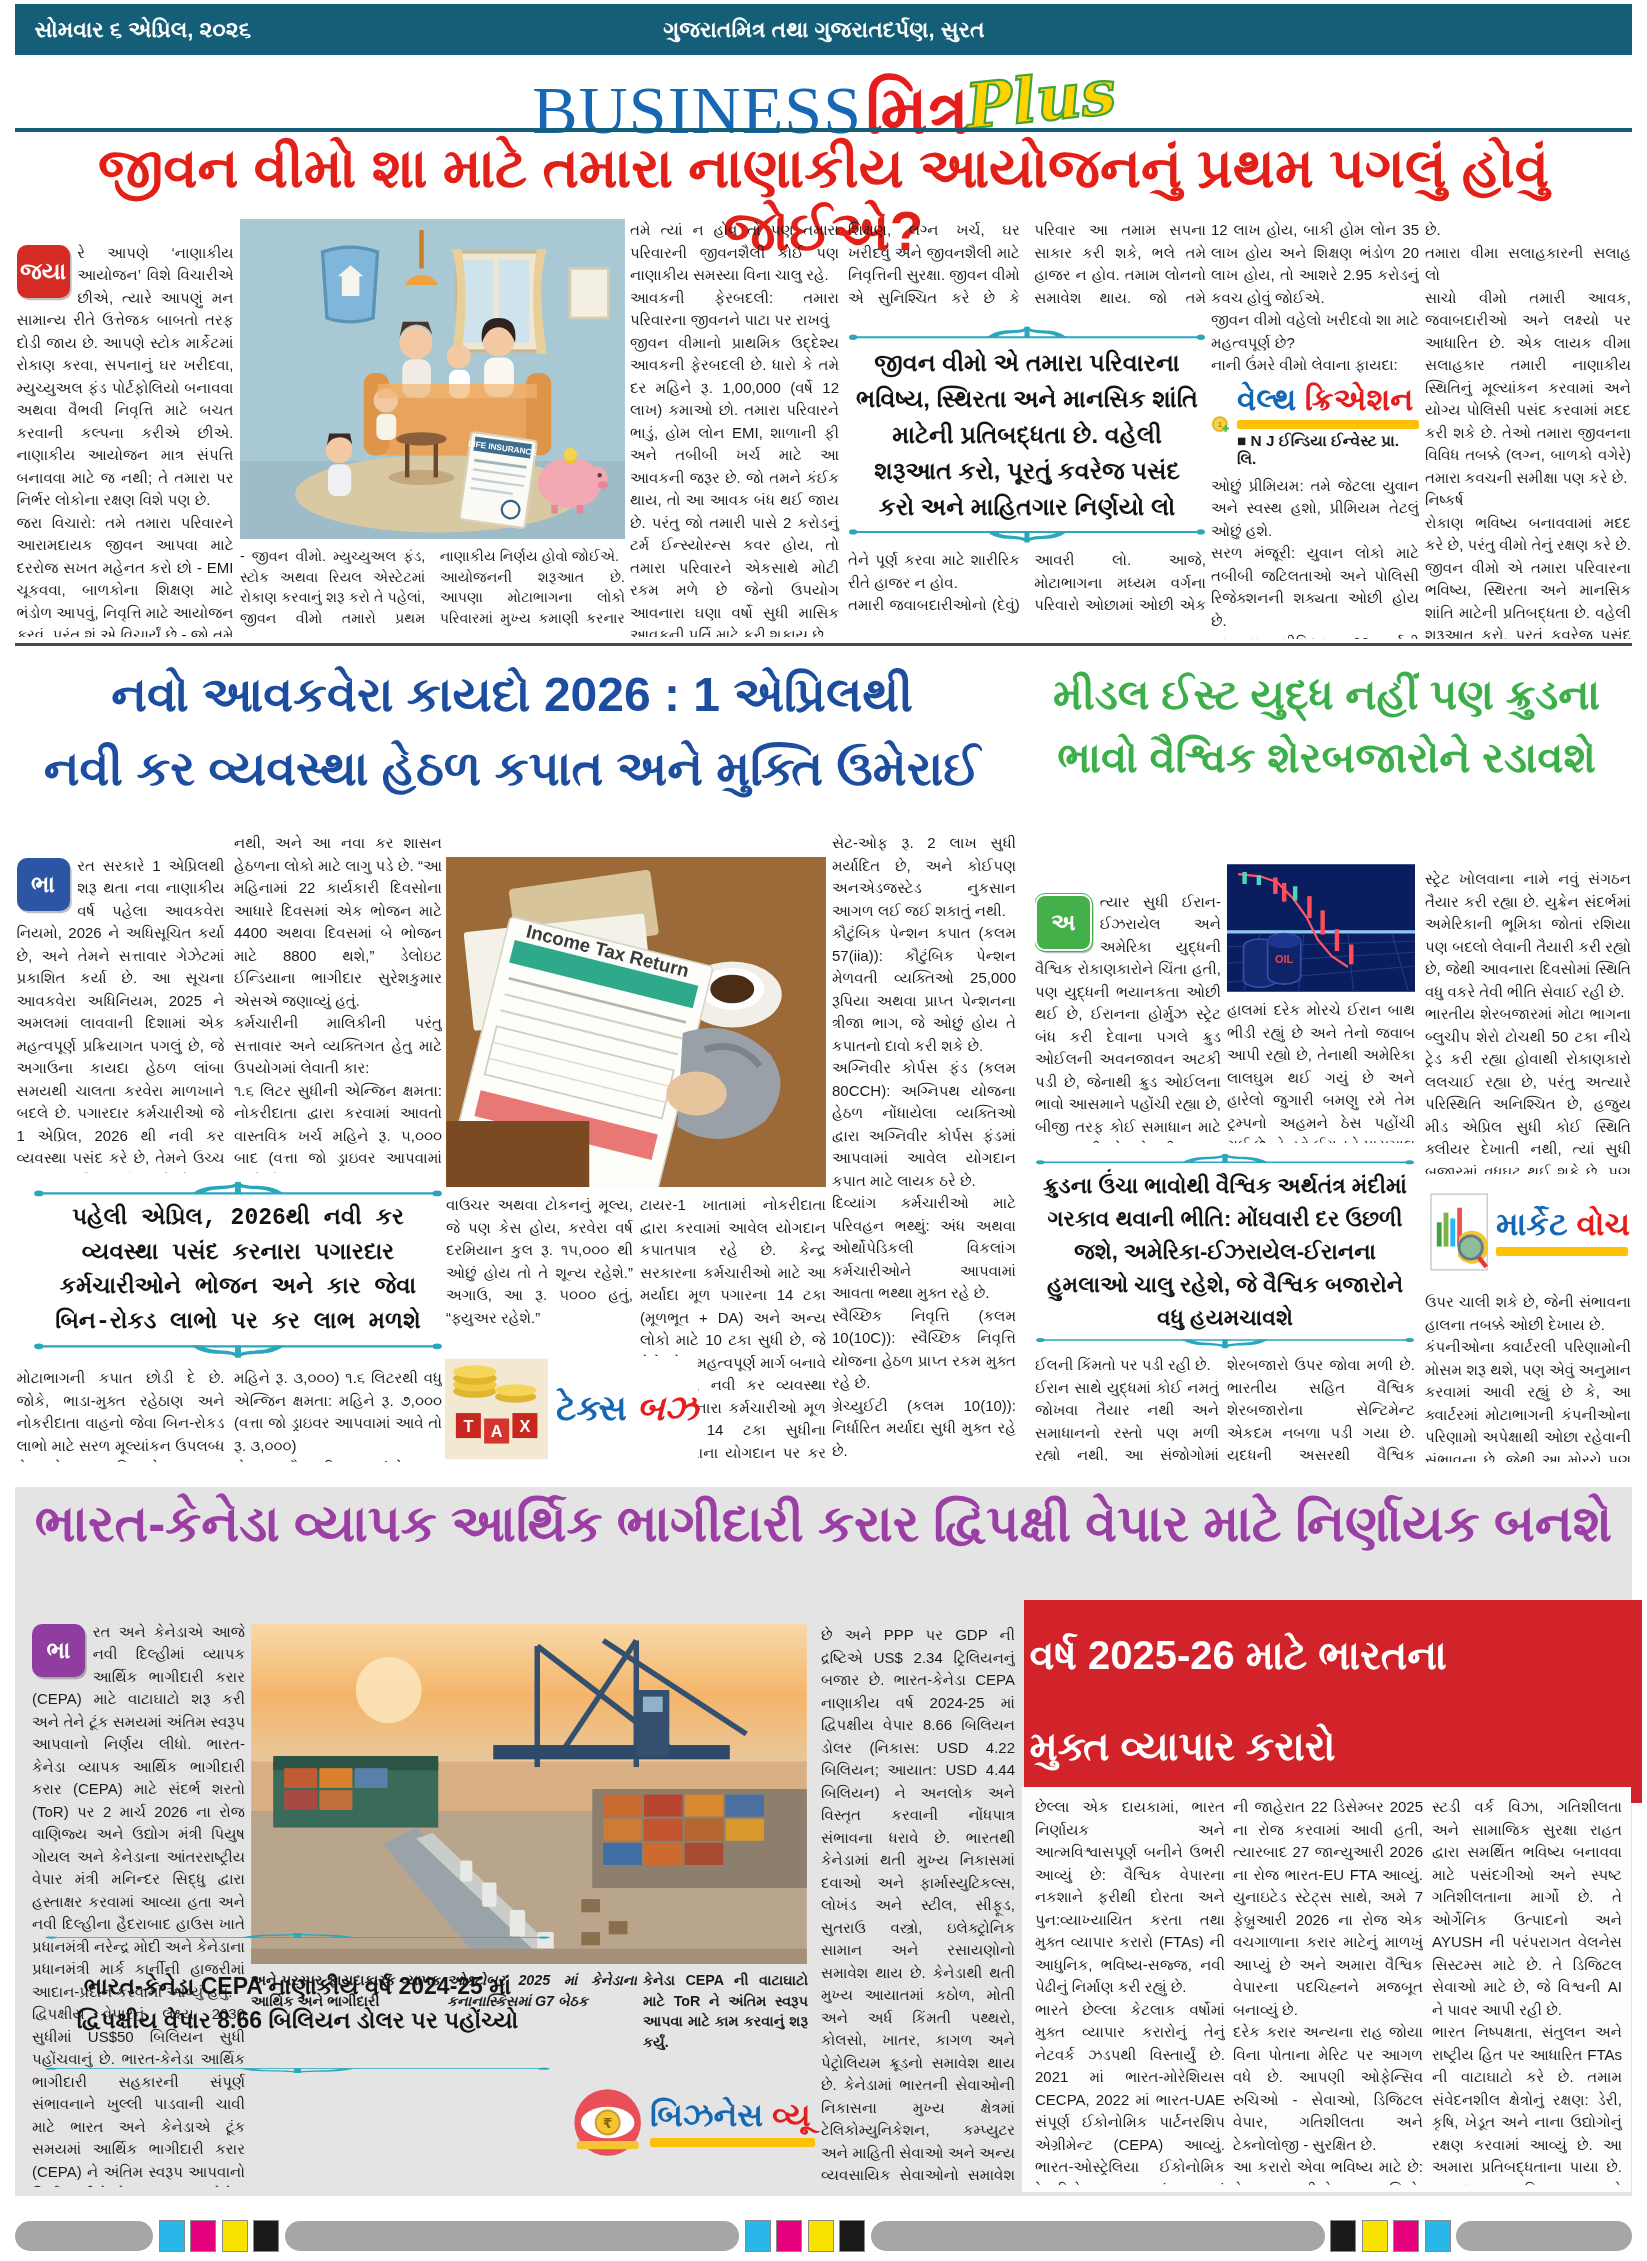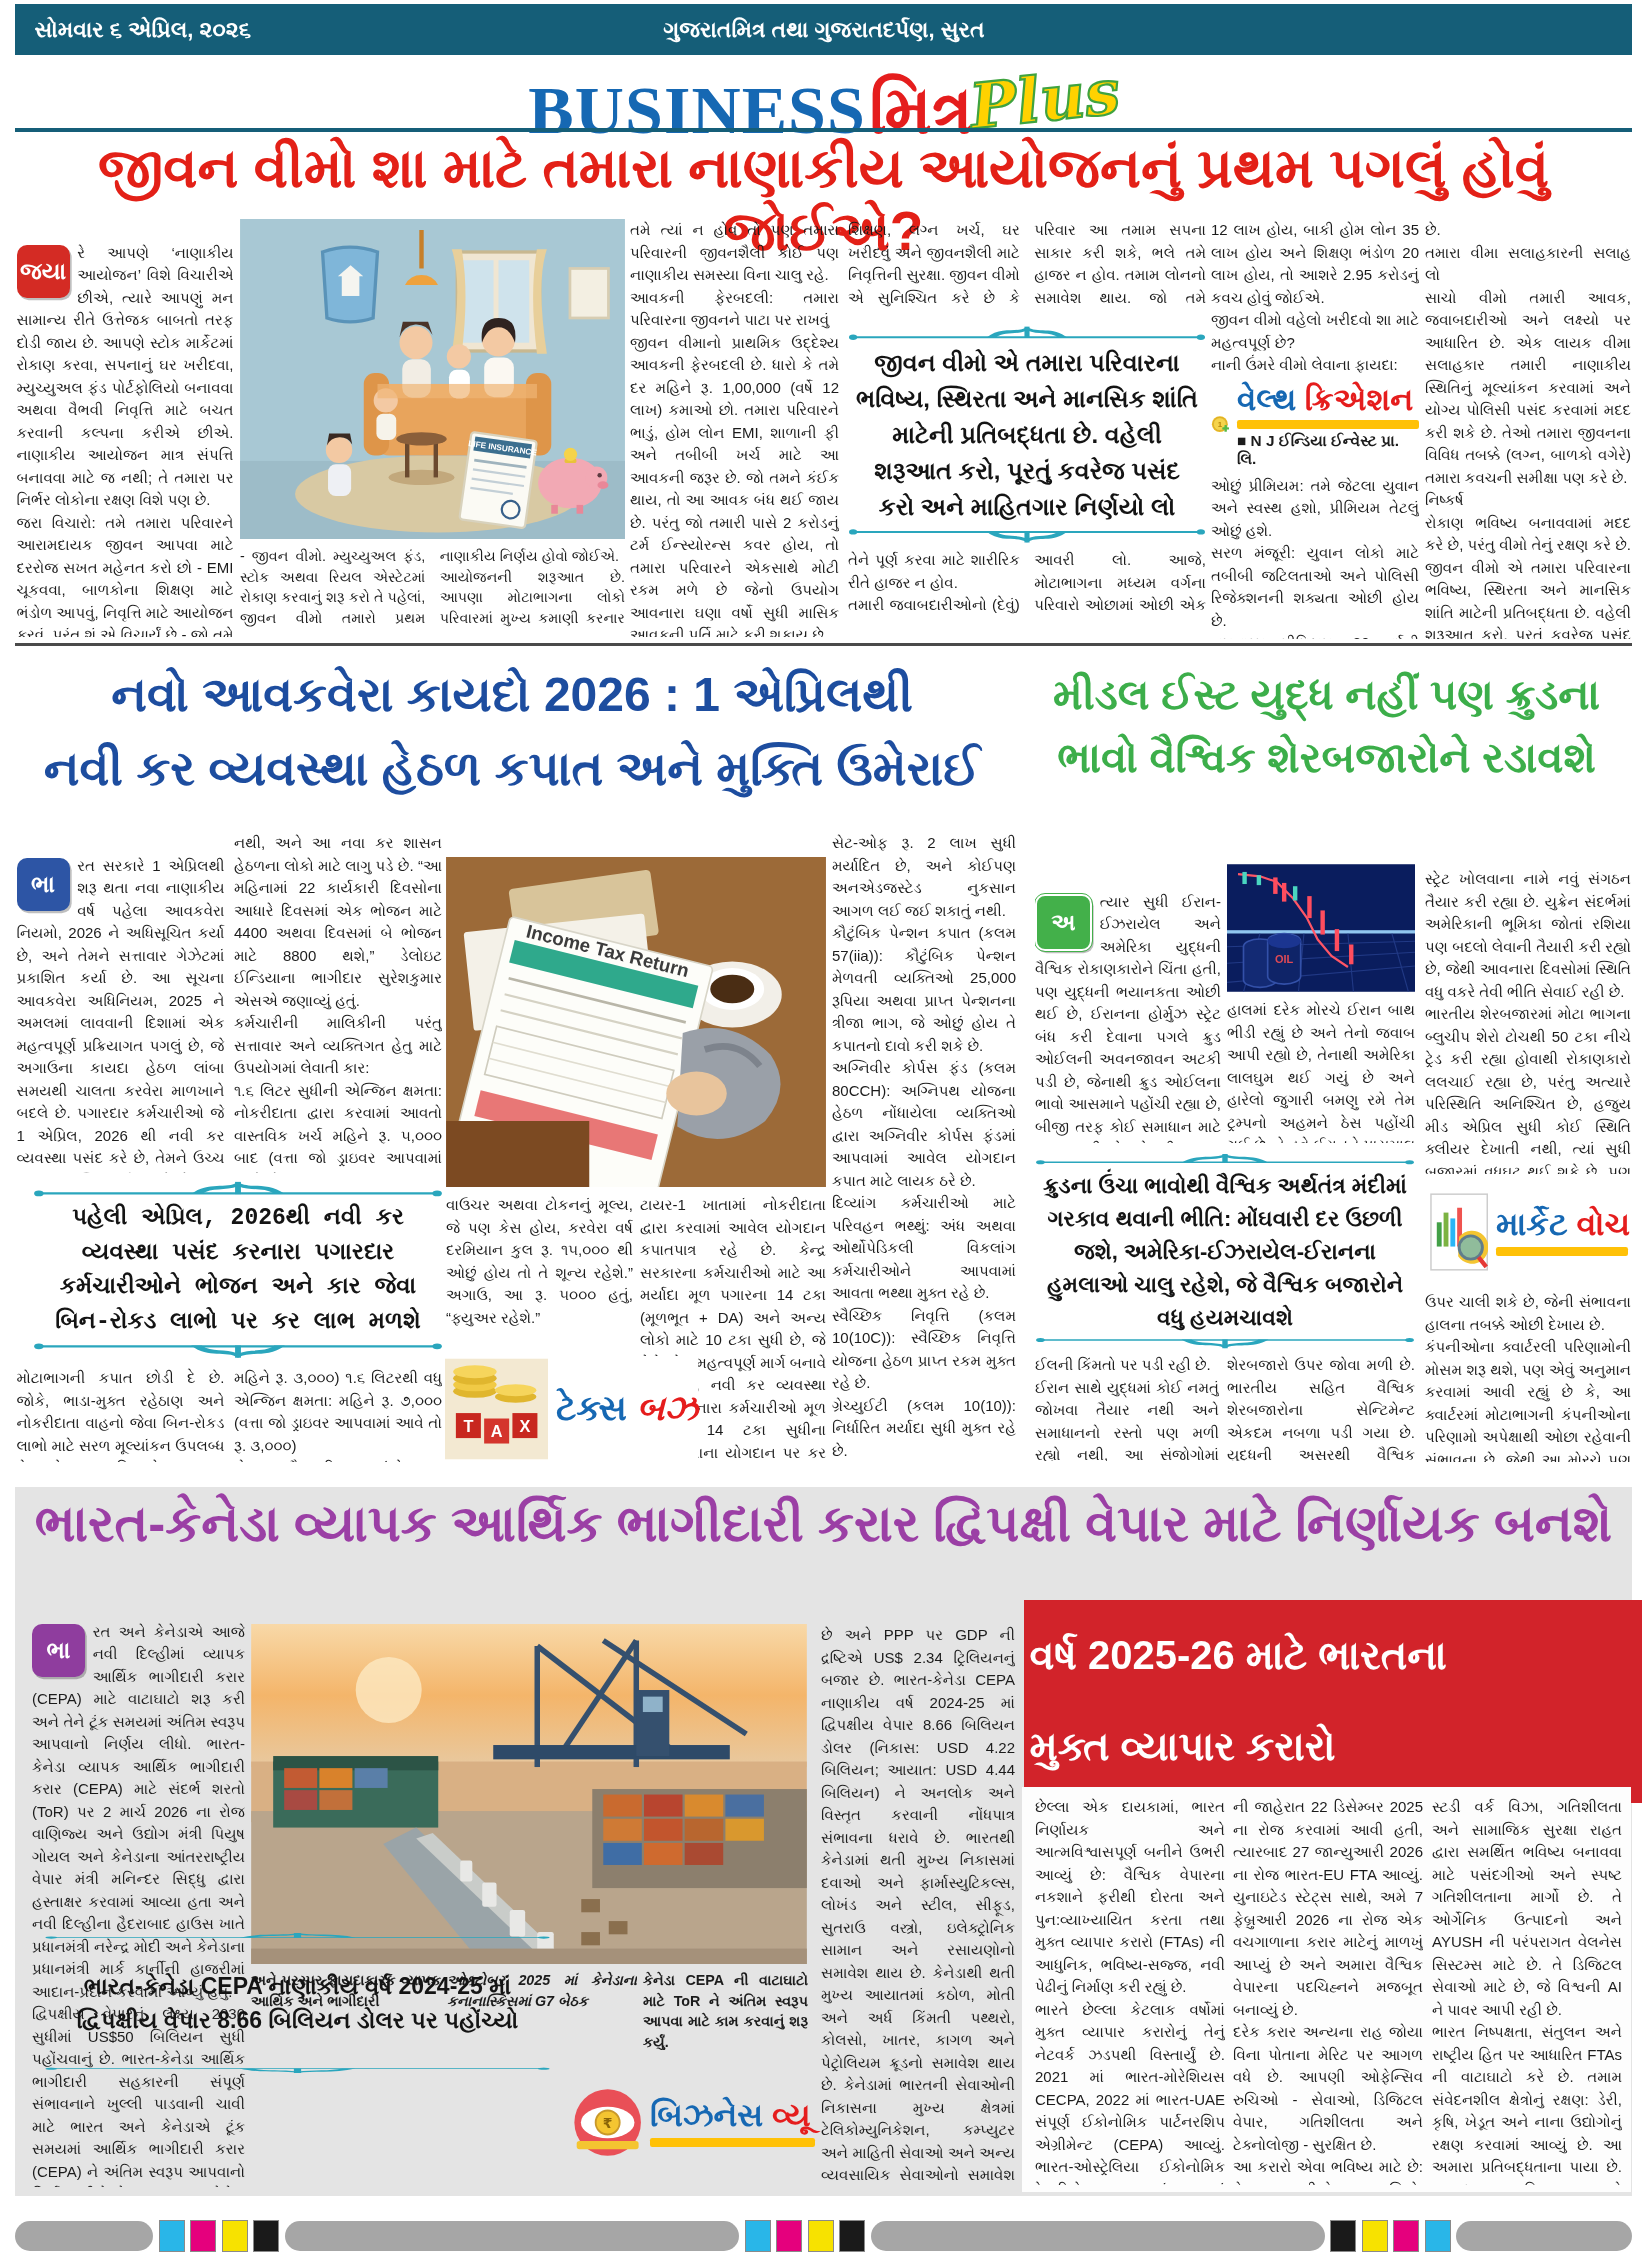--- a/index.html
+++ b/index.html
@@ -5,21 +5,21 @@
   html,body{margin:0;padding:0;}
   body{width:1647px;height:2261px;background:#f6f6f4;font-family:"Liberation Sans","DejaVu Sans",sans-serif;color:#1c1c1c;}
   #page{position:relative;width:1647px;height:2261px;background:#ffffff;overflow:hidden;}
   .abs{position:absolute;}
   
   .topbar{left:15.4px;top:4.4px;width:1617px;height:51px;background:#155e78;color:#fff;display:flex;align-items:center;}
   .topbar .date{position:absolute;left:19px;font-size:22px;font-weight:bold;}
   .topbar .pub{width:100%;text-align:center;font-size:22px;font-weight:bold;}
   
   .masthead{left:0;top:55px;width:1647px;height:70px;text-align:center;white-space:nowrap;}
-  .mh-b{font-family:"Liberation Serif","DejaVu Serif",serif;font-weight:bold;font-size:68px;color:#1668b3;letter-spacing:1.1px;vertical-align:middle;}
+  .mh-b{font-family:"Liberation Serif","DejaVu Serif",serif;font-weight:normal;font-size:68px;color:#1668b3;letter-spacing:1.1px;vertical-align:middle;}
   .mh-m{font-weight:bold;font-size:67px;color:#e51d1d;vertical-align:middle;margin-left:3.3px;}
   .mh-p{display:inline-block;font-family:"DejaVu Serif","Liberation Serif",serif;font-style:italic;font-weight:bold;font-size:62px;color:#ffd200;-webkit-text-stroke:2.2px #3fa33f;transform:rotate(-6deg) translateY(7.7px);margin-left:-4.4px;}
   .rule{left:15.4px;top:128px;width:1617px;height:4.4px;background:#155e78;}
   
   .h-main{left:11px;top:137px;width:1625px;text-align:center;font-size:55px;line-height:1.15;font-weight:bold;color:#e32017;}
   .h-blue{left:16.5px;top:658px;width:991px;text-align:center;font-size:48px;line-height:1.55;font-weight:bold;color:#1d4d9f;white-space:pre-line;}
   .h-green{left:1022px;top:663px;width:609px;text-align:center;font-size:42px;line-height:1.5;font-weight:bold;color:#3cae4a;white-space:pre-line;}
   .h-purple{left:33px;top:1496px;width:1581px;text-align:center;font-size:51px;line-height:1.1;font-weight:bold;color:#9b3fa5;}
   
   .prose{font-size:15px;line-height:1.5;text-align:justify;white-space:pre-line;overflow:hidden;}

